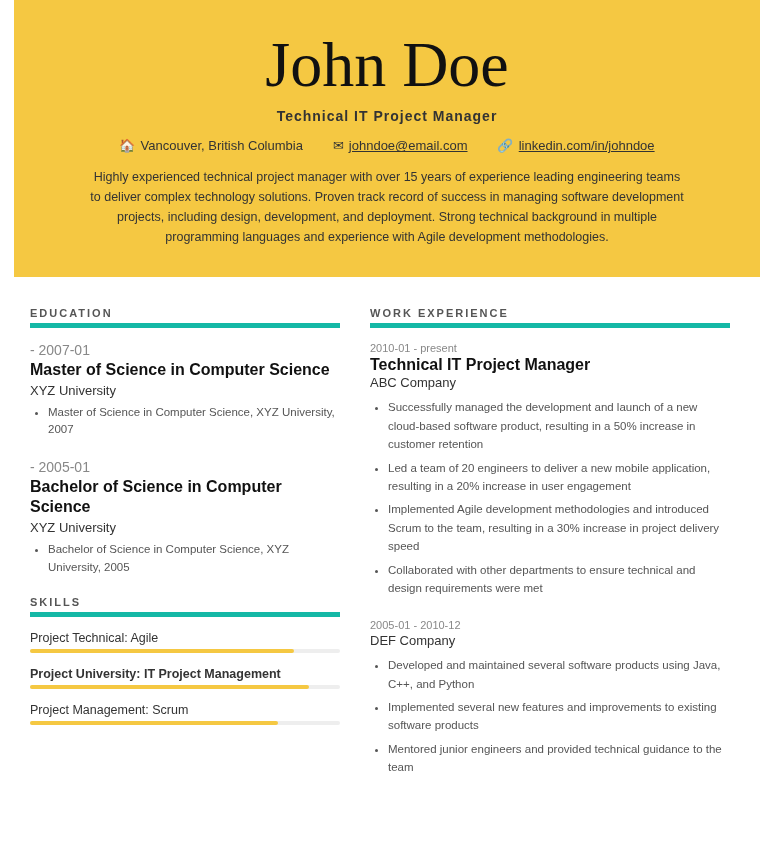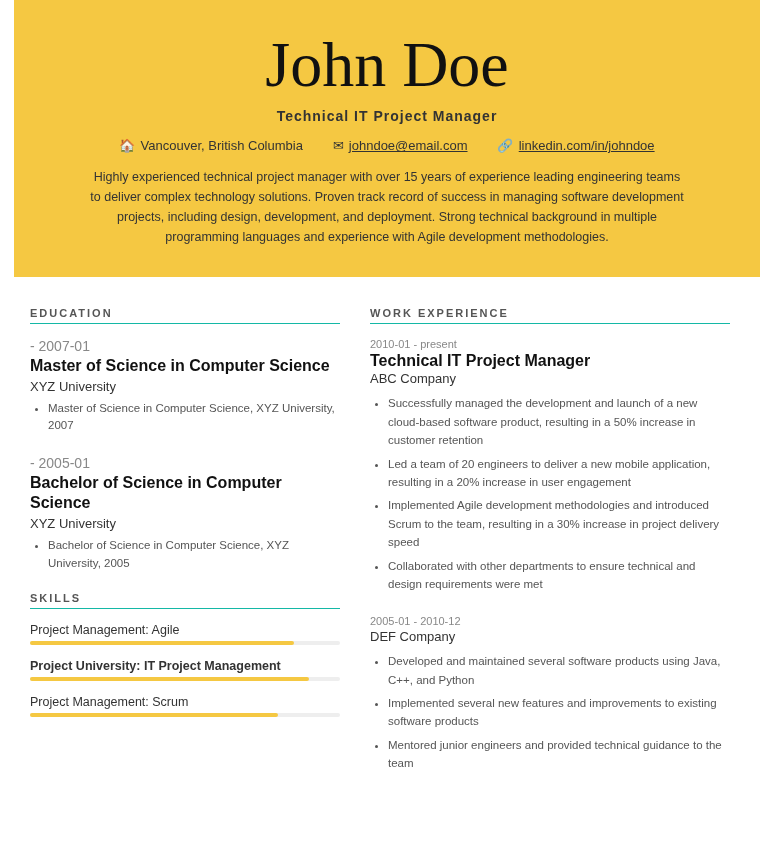--- a/index.html
+++ b/index.html
@@ -77,21 +77,21 @@
       flex: 1;
     }
 
     
     .section-heading {
       font-size: 11px;
       font-weight: bold;
       letter-spacing: 2px;
       text-transform: uppercase;
       color: #555;
-      border-bottom: 1px solid #14b8a6;
+      border-bottom: 5px solid #14b8a6;
       padding-bottom: 4px;
       margin-bottom: 14px;
     }
 
     
     .edu-item {
       margin-bottom: 20px;
     }
     .edu-date {
       font-size: 14px;
@@ -222,21 +222,21 @@
         <ul class="edu-bullets">
           <li>Bachelor of Science in Computer Science, XYZ University, 2005</li>
         </ul>
       </div>
     </div>
 
     <div class="skills-section">
       <div class="section-heading">SKILLS</div>
 
       <div class="skill-item">
-        <div class="skill-label">Project Management: Agile</div>
+        <div class="skill-label">Project Technical: Agile</div>
         <div class="skill-bar-track">
           <div class="skill-bar-fill" style="width: 85%"></div>
         </div>
       </div>
 
       <div class="skill-item">
         <div class="skill-label bold">Project University: IT Project Management</div>
         <div class="skill-bar-track">
           <div class="skill-bar-fill" style="width: 90%"></div>
         </div>

